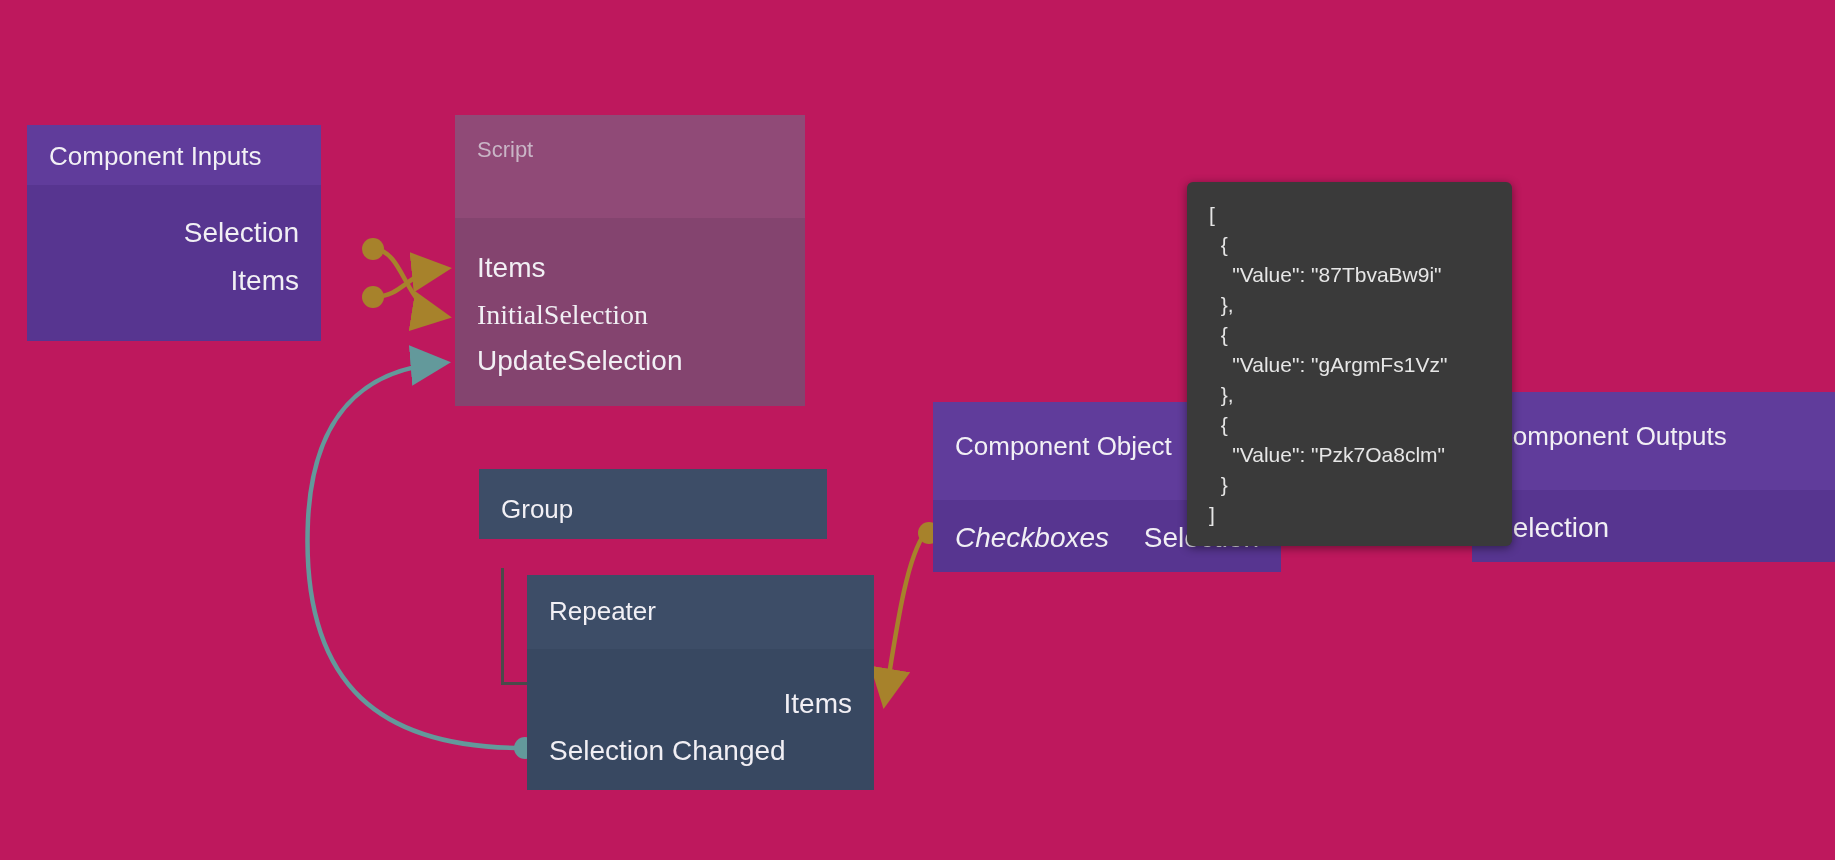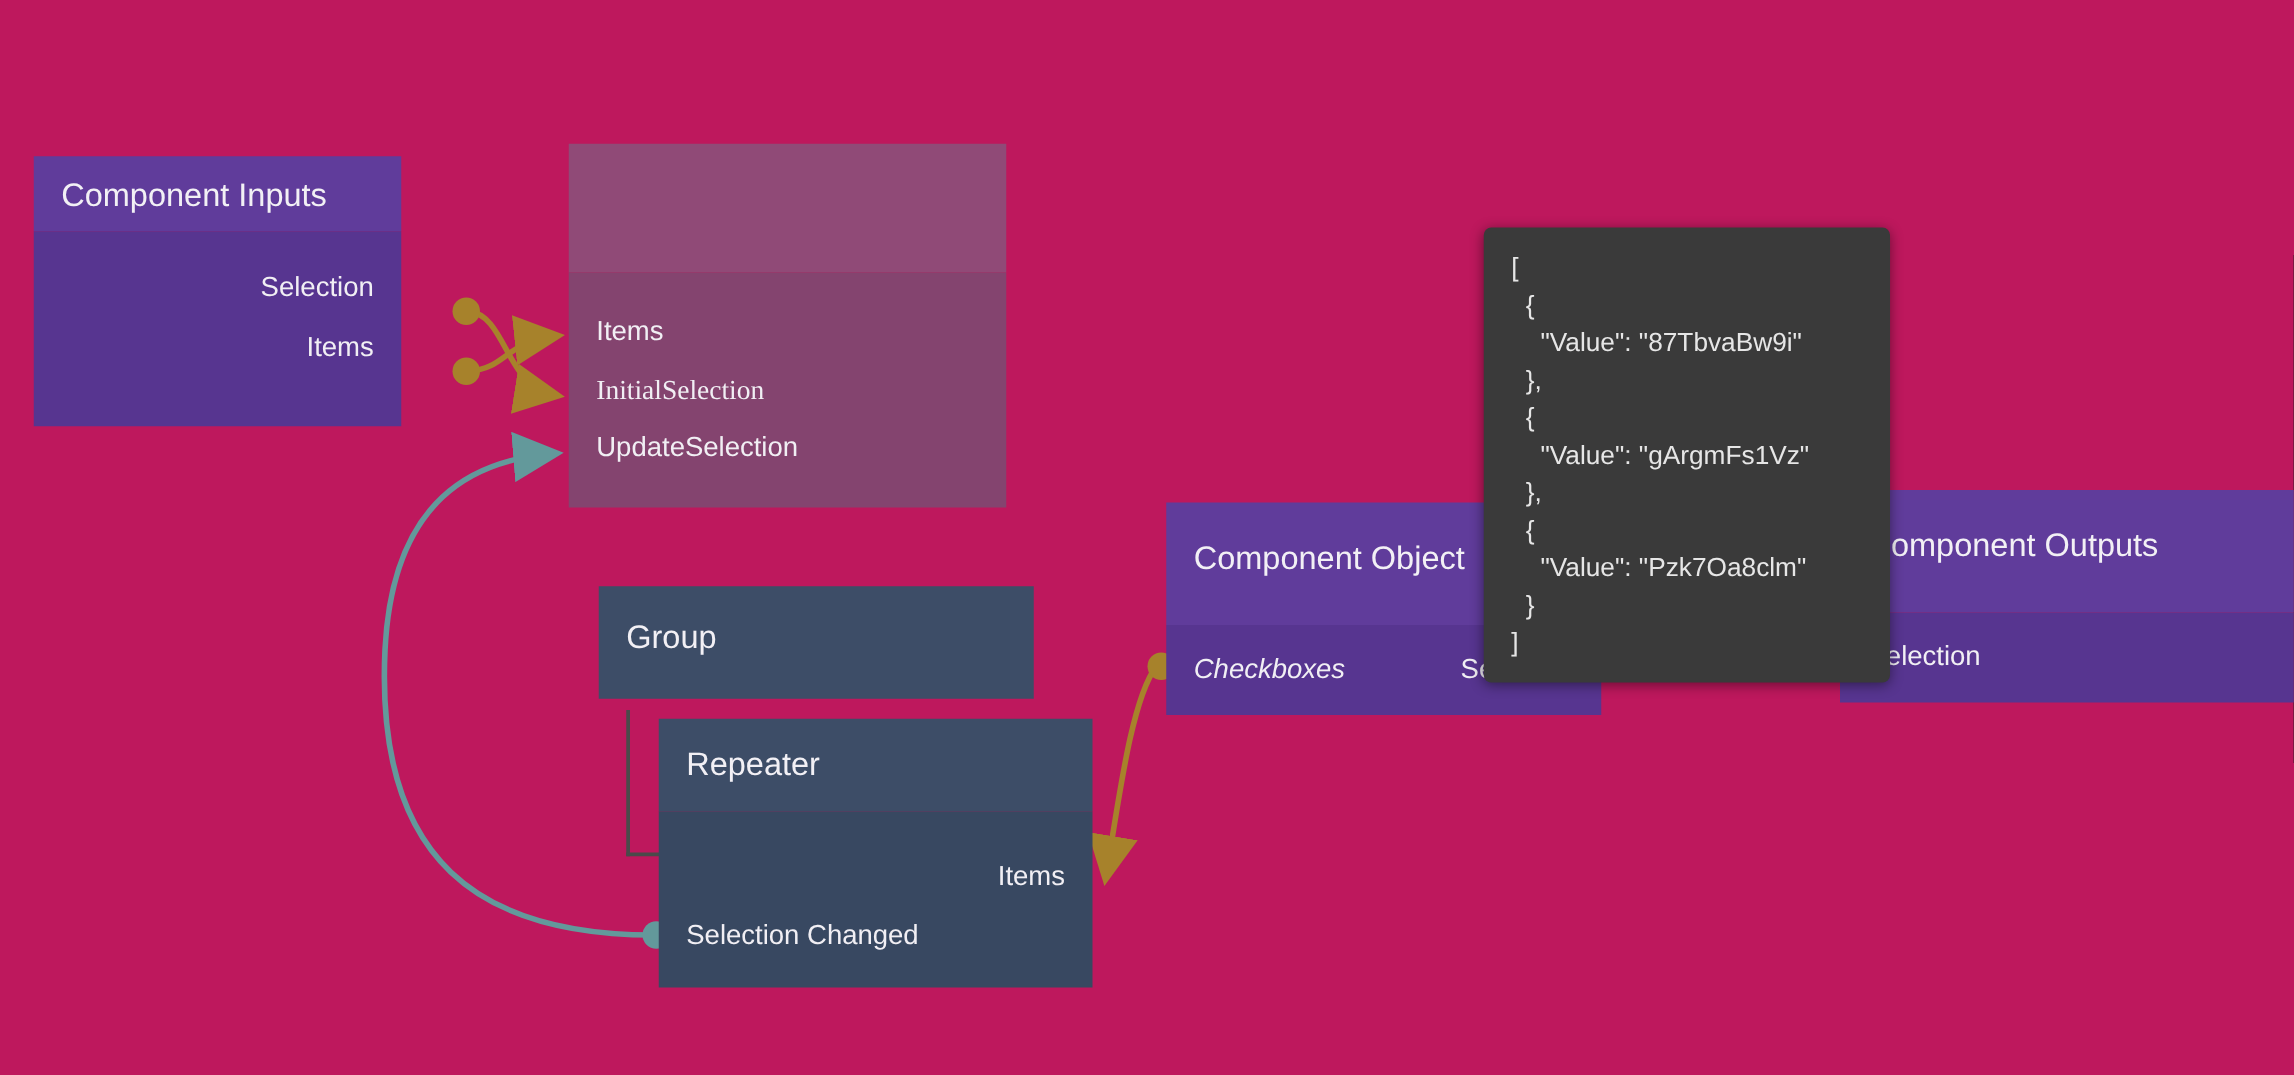--- a/index.html
+++ b/index.html
@@ -11,21 +11,21 @@
   }
   #canvas{position:absolute;inset:0;background:#be185d;}
   svg.wires{position:absolute;left:0;top:0;width:1835px;height:860px;pointer-events:none;}
 
   .node{position:absolute;box-sizing:border-box;}
   .node .hdr{box-sizing:border-box;padding:18px 22px 14px 22px;}
   .node .title{font-size:26px;line-height:1.12;font-weight:400;color:#f2f0f5;white-space:nowrap;}
   .node .subtitle{font-size:22px;line-height:1.2;color:#c9b5c6;margin-top:2px;white-space:nowrap;}
   .node .body{box-sizing:border-box;position:relative;}
 
-  .port{position:absolute;font-size:22px;color:#f1eff4;white-space:nowrap;line-height:1;}
+  .port{position:absolute;font-size:28px;color:#f1eff4;white-space:nowrap;line-height:1;}
   .port.left{left:22px;}
   .port.right{right:22px;text-align:right;}
 
   
   .n-purple .hdr{background:#603c9b;}
   .n-purple .body{background:#573590;}
   
   .n-pink .hdr{background:#904a77;}
   .n-pink .body{background:#84446f;}
   
@@ -35,21 +35,21 @@
   
   #node-component-inputs{left:27px;top:125px;width:294px;height:216px;}
   #node-component-inputs .hdr{height:60px;padding-top:17px;}
   #node-component-inputs .body{height:156px;}
 
   #node-multiselect-logic{left:455px;top:115px;width:350px;height:291px;}
   #node-multiselect-logic .hdr{height:103px;padding-top:20px;}
   #node-multiselect-logic .body{height:188px;}
 
   #node-group{left:479px;top:469px;width:348px;height:90px;}
-  #node-group .hdr{height:90px;padding-top:26px;}
+  #node-group .hdr{height:70px;padding-top:26px;}
 
   #node-repeater{left:527px;top:575px;width:347px;height:275px;}
   #node-repeater .hdr{height:74px;padding-top:22px;}
   #node-repeater .body{height:141px;}
 
   #node-component-object{left:933px;top:402px;width:348px;height:160px;}
   #node-component-object .hdr{height:98px;padding-top:30px;}
   #node-component-object .body{height:72px;}
 
   #node-component-outputs{left:1472px;top:392px;width:390px;height:170px;}
@@ -110,20 +110,21 @@
       <div class="title">Component Inputs</div>
     </div>
     <div class="body">
       <span class="port right" style="top:34px;">Selection</span>
       <span class="port right" style="top:82px;">Items</span>
     </div>
   </div>
 
   <div class="node n-pink" id="node-multiselect-logic">
     <div class="hdr">
+      <div class="subtitle">Script</div>
     </div>
     <div class="body">
       <span class="port left" style="top:36px;">Items</span>
       <span class="port left" style="top:83px;font-family:Liberation Serif, serif;">InitialSelection</span>
       <span class="port left" style="top:129px;">UpdateSelection</span>
     </div>
   </div>
 
   <div class="node n-blue" id="node-group">
     <div class="hdr">

